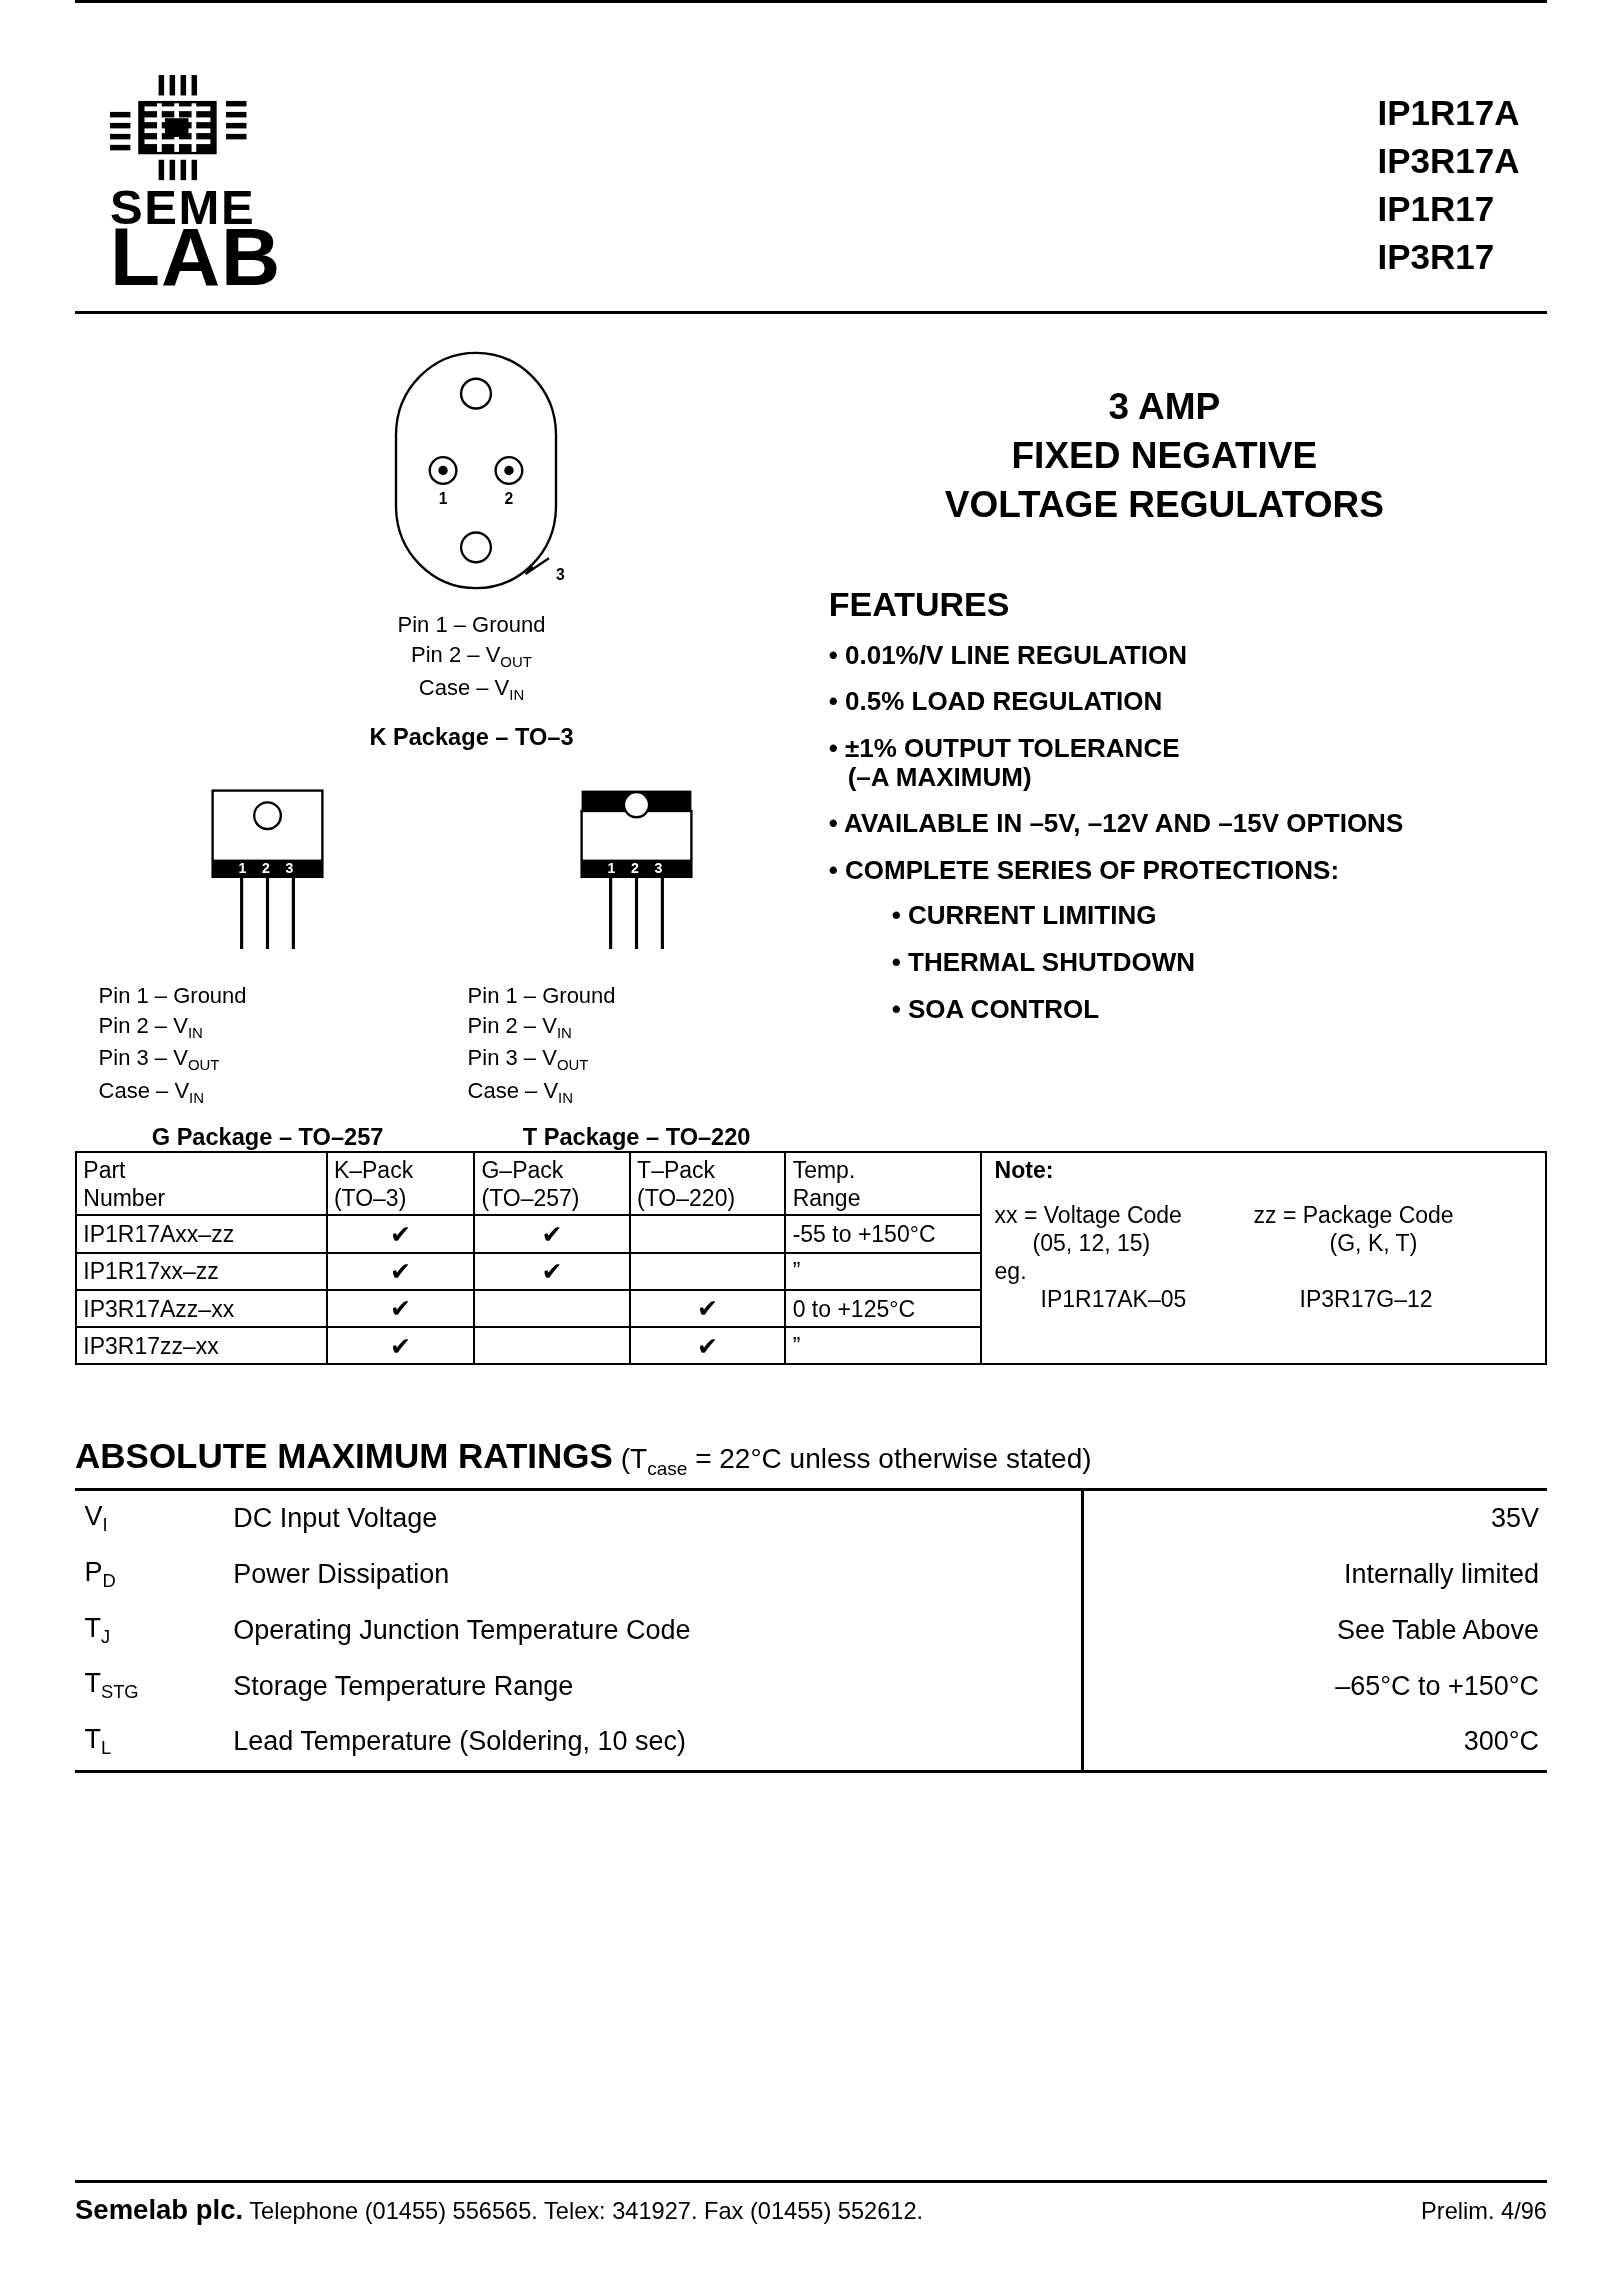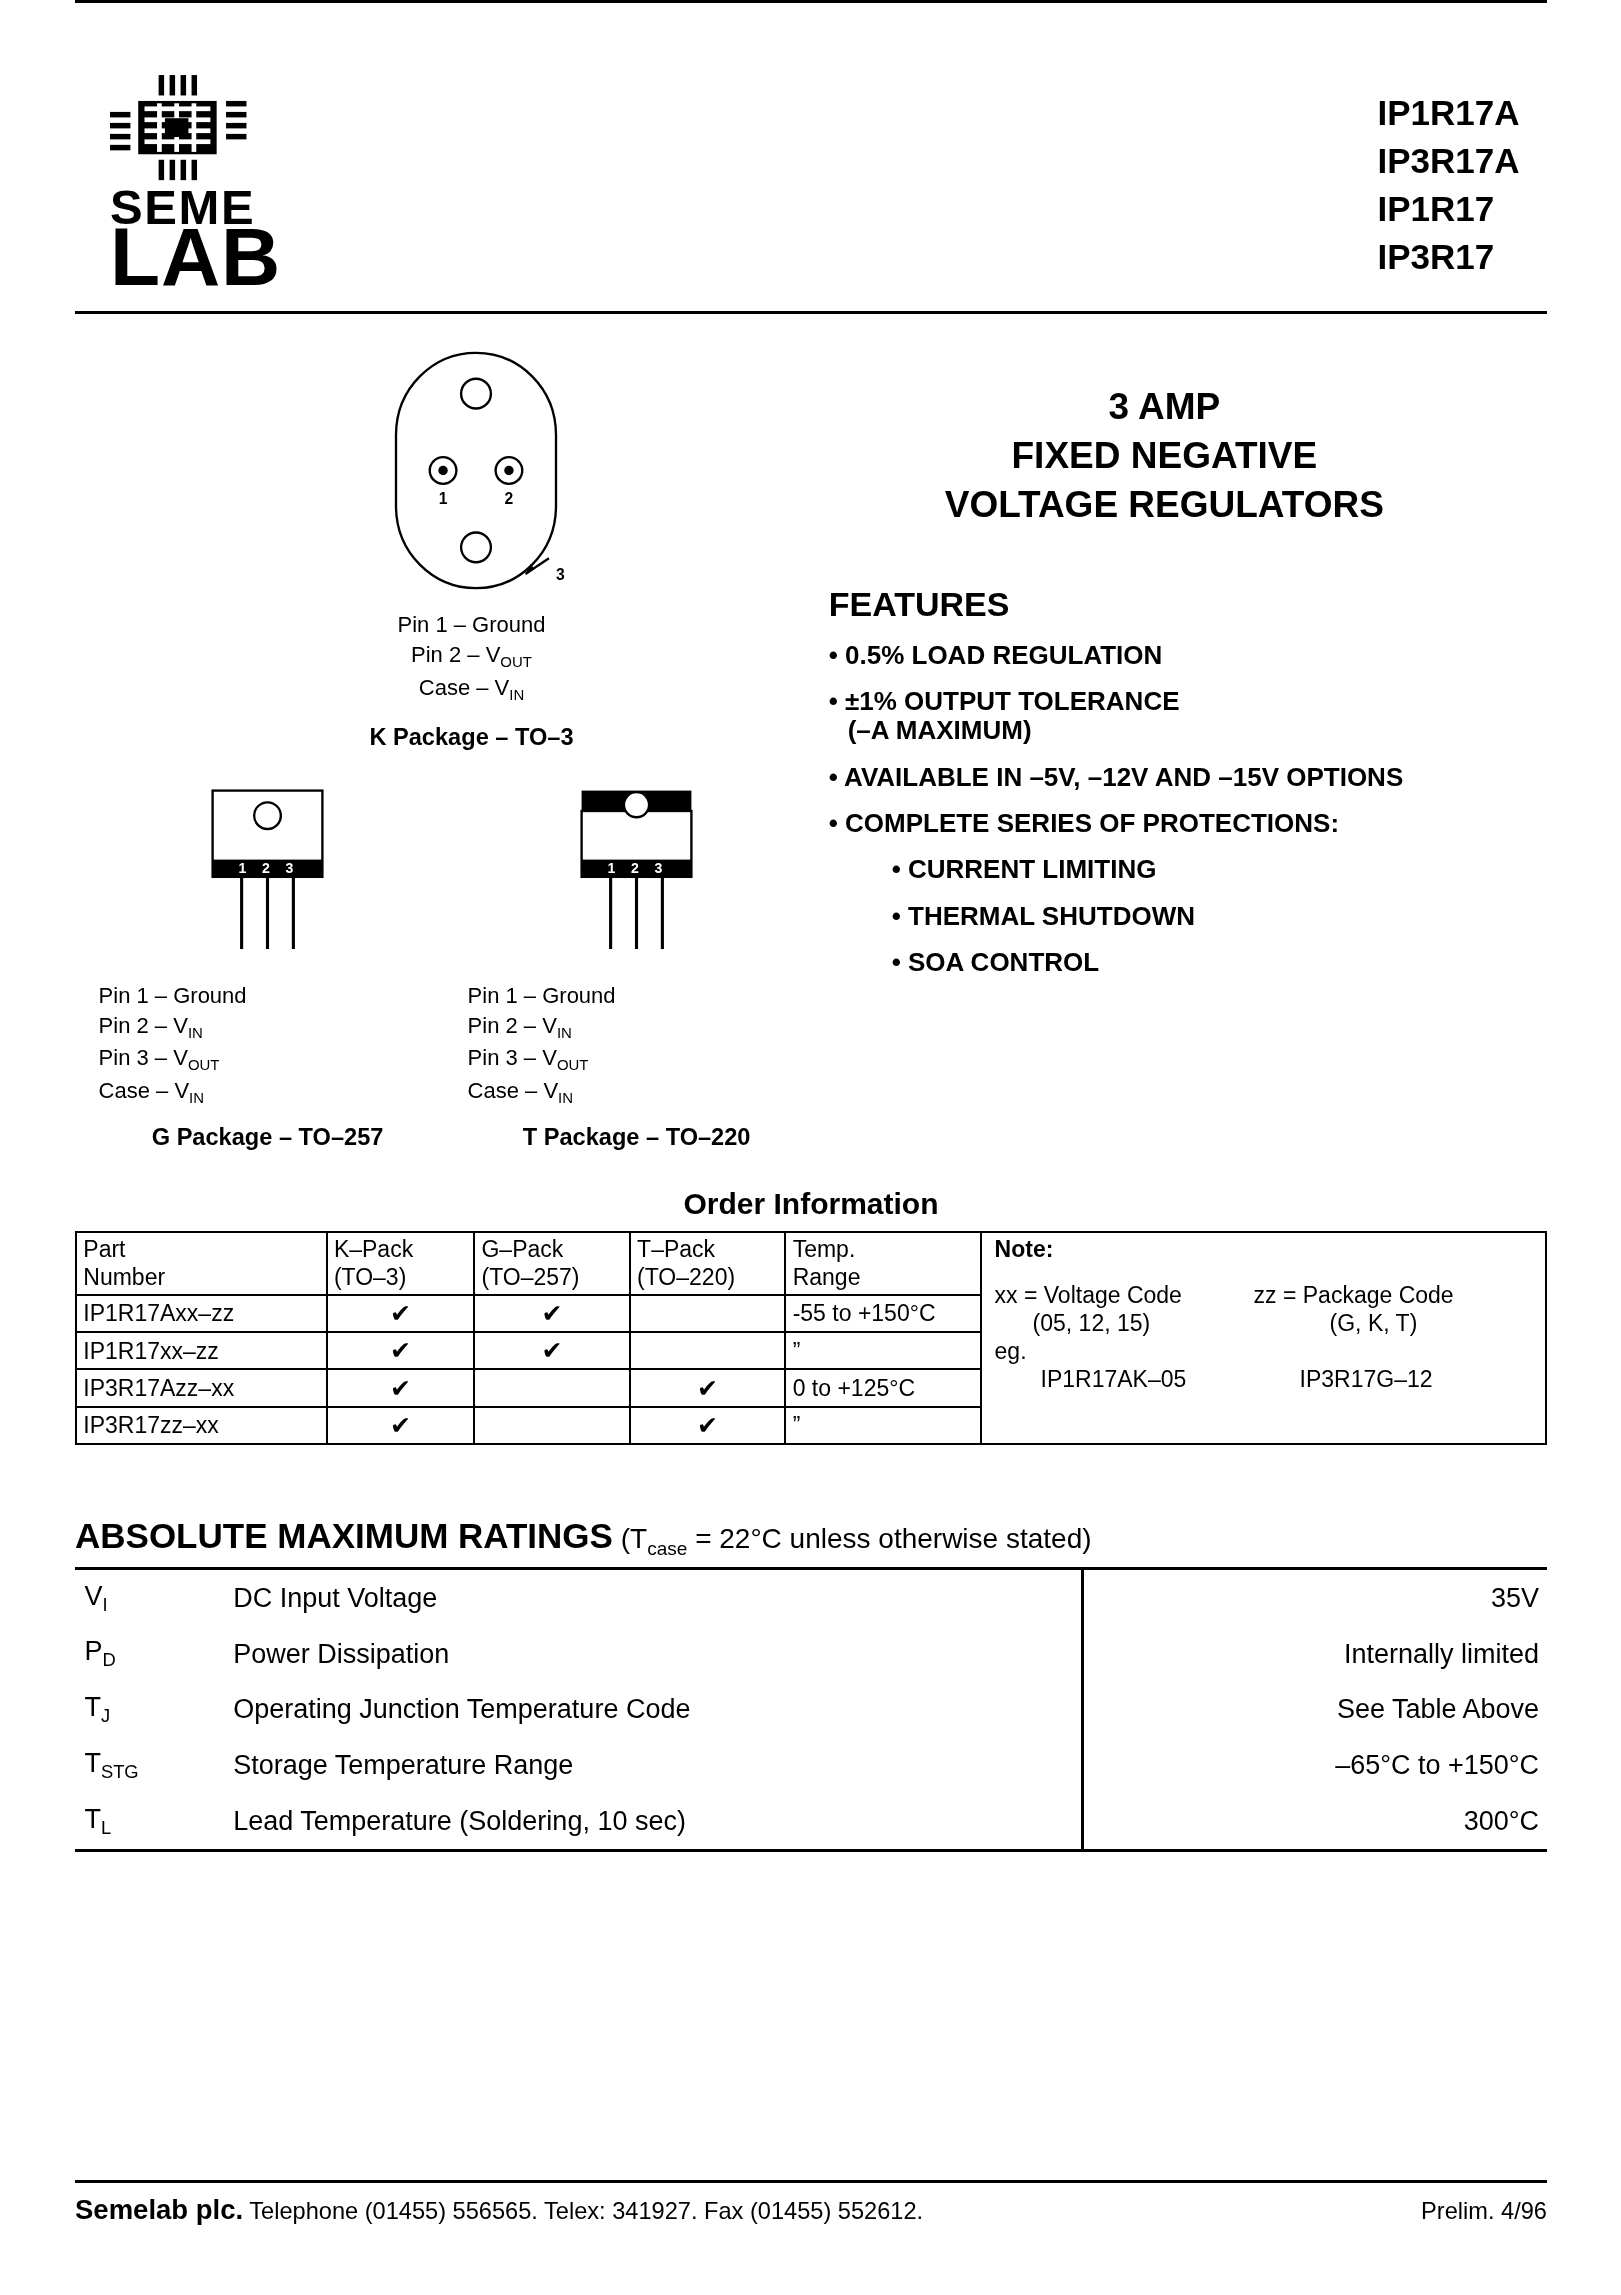--- a/index.html
+++ b/index.html
@@ -328,34 +328,34 @@
 
     <div class="upper-right">
       <div class="doc-title">
         <div>3 AMP</div>
         <div>FIXED NEGATIVE</div>
         <div>VOLTAGE REGULATORS</div>
       </div>
 
       <div class="features-h">FEATURES</div>
 
+      <div class="feature">• 0.01%/V LINE REGULATION</div>
       <div class="feature">• 0.5% LOAD REGULATION</div>
       <div class="feature">
         <span>• ±1% OUTPUT TOLERANCE</span>
         <span class="cont">(–A MAXIMUM)</span>
       </div>
       <div class="feature">• AVAILABLE IN –5V, –12V AND –15V OPTIONS</div>
       <div class="feature">• COMPLETE SERIES OF PROTECTIONS:</div>
       <div class="subfeature">• CURRENT LIMITING</div>
       <div class="subfeature">• THERMAL SHUTDOWN</div>
       <div class="subfeature">• SOA CONTROL</div>
     </div>
   </div>
 
-  <div class="order-h">Order Information</div>
 
   <table class="order">
     <tbody>
         <tr>
       <td class="hdr-cell" style="width:236px;">
         <div>Part</div>
             <div>Number</div>
       </td>
       <td class="hdr-cell c-center" style="width:133px;">
         <div>K–Pack</div>

